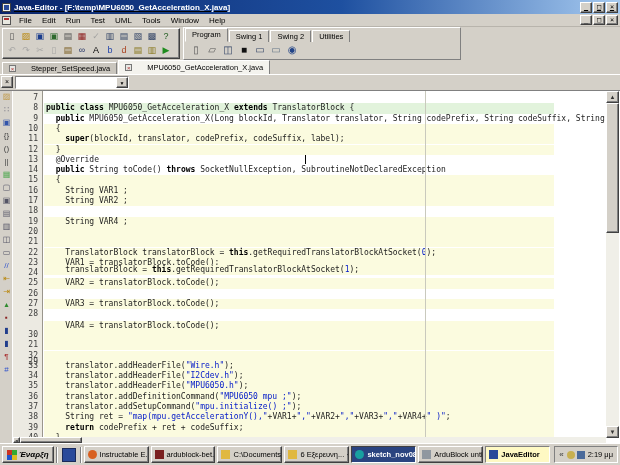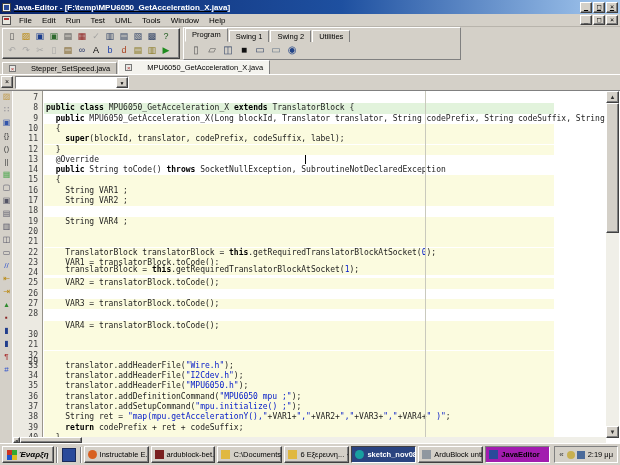--- a/index.html
+++ b/index.html
@@ -102,21 +102,21 @@
   .startbtn .flag { width:10px; height:10px; display:grid; grid-template-columns:5px 5px; grid-template-rows:5px 5px; }
   .startbtn .flag i { display:block; }
   .startbtn .slabel { font-size:8px; font-weight:bold; font-style:italic; }
   .qlicon { width:14px; height:14px; background:#2a4a9a; border:1px solid #1a2a5a; flex:0 0 auto; margin:0 2px; }
   .tbar-sep { width:1px; height:16px; border-left:1px solid #808080; border-right:1px solid #fff; flex:0 0 auto; }
   .taskbtn { height:17px; display:flex; align-items:center; gap:3px; padding:0 3px; font-size:7.5px;
     white-space:nowrap; overflow:hidden; flex:1 1 62px; max-width:72px; color:#000; }
   .taskbtn .ticon { width:9px; height:9px; flex:0 0 auto; }
   .taskbtn.pressed { background:#2a4480; border-top:1px solid #404040; border-left:1px solid #404040;
     border-right:1px solid #fff; border-bottom:1px solid #fff; box-shadow:none; color:#fff; font-weight:bold; }
-  .taskbtn.active { background:#a21caf; border-top:1px solid #808080; border-left:1px solid #808080;
+  .taskbtn.active { background:#fef9c3; border-top:1px solid #808080; border-left:1px solid #808080;
     border-right:1px solid #fff; border-bottom:1px solid #fff; box-shadow:none; font-weight:bold; }
   .taskbtn .grouparrow { font-size:6px; margin-left:auto; }
   .tray { height:17px; display:flex; align-items:center; gap:3px; padding:0 4px; background:#d4d0c8; flex:0 0 auto; margin-left:2px; }
   .tray .chev { font-size:8px; color:#333; }
   .trayicon { width:8px; height:8px; }
   .tray .clock { font-size:7.5px; white-space:nowrap; }
 </style>
 </head>
 <body>
 

